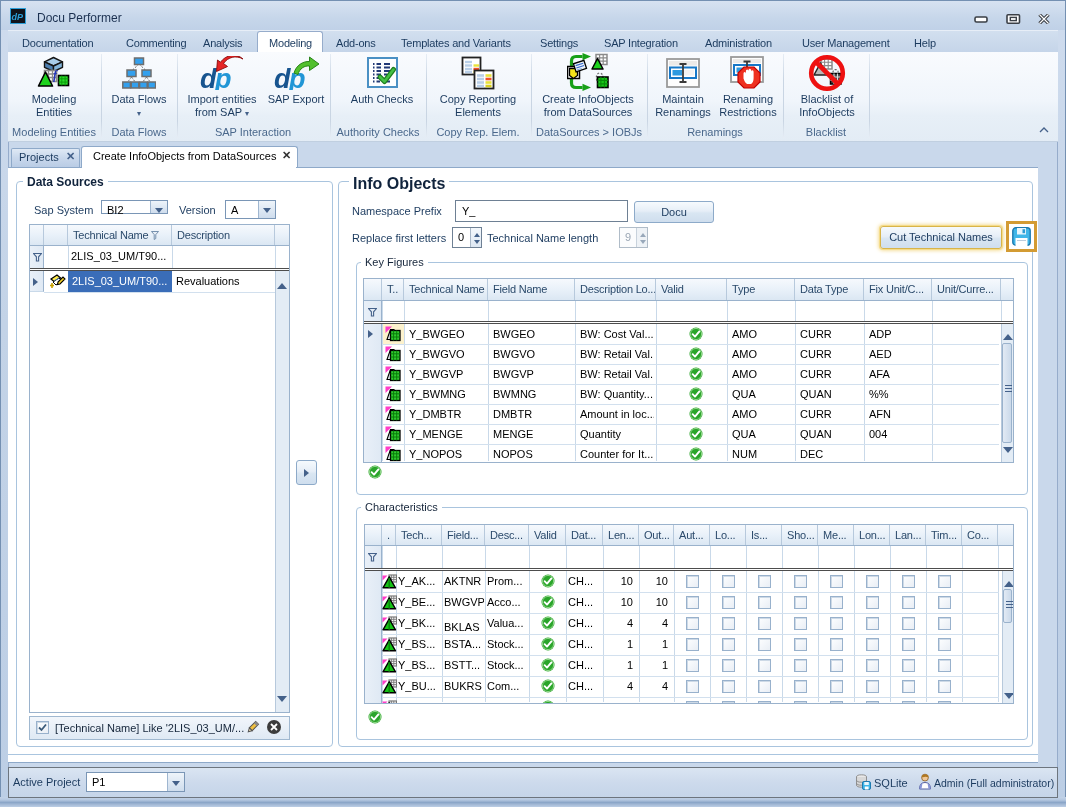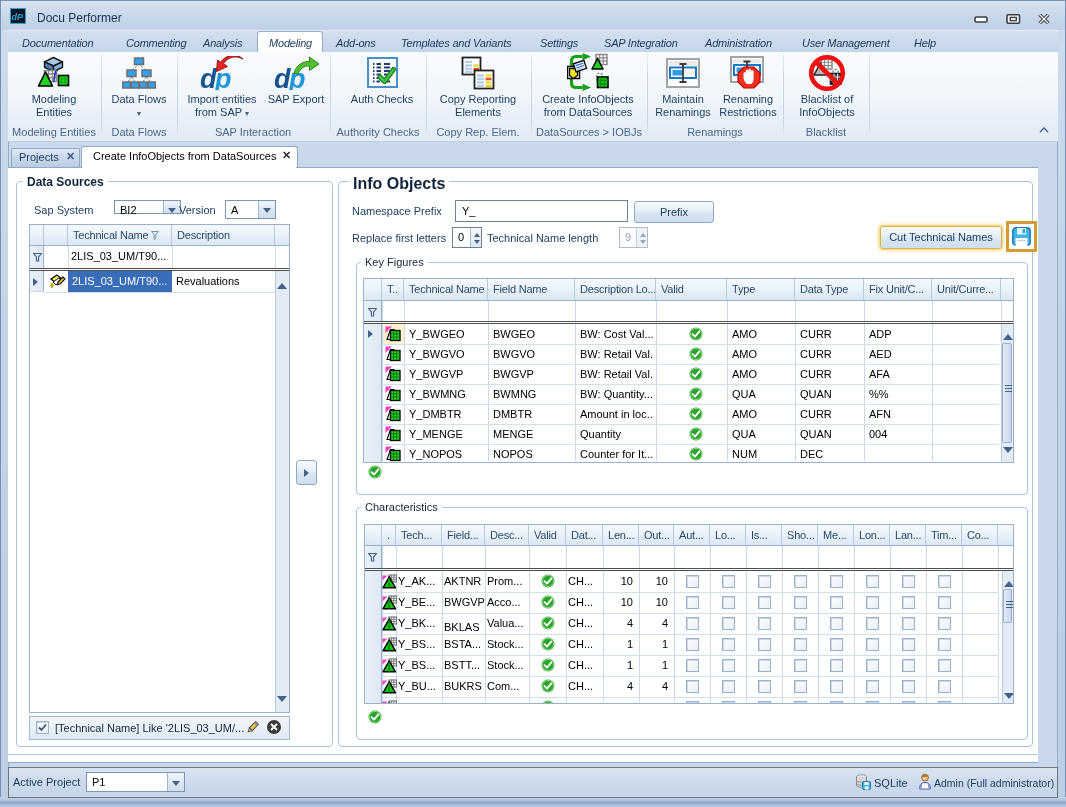--- a/index.html
+++ b/index.html
@@ -11,21 +11,21 @@
  background:linear-gradient(180deg,#d7e2f1 0%,#c6d6ea 60%,#c0d1e7 100%);}
 #inner{position:absolute;left:8px;top:30px;width:1050px;height:767px;border:1px solid #96accb;border-bottom:none;background:#c9d8eb;box-sizing:border-box;}
 #frame-b{position:absolute;left:0px;top:797px;width:1066px;height:10px;
  background:linear-gradient(180deg,#c3d3e7 0%,#b4c7e0 30%,#8ba6c8 55%,#a3b9d6 75%,#bccee5 100%);}
 
 #appicon{position:absolute;left:10px;top:8px;width:16px;height:16px;background:#10141c;border:1px solid #2d9fd8;box-sizing:border-box;}
 #apptitle{position:absolute;left:37px;top:11px;font-size:12px;color:#1b3050;}
 
 #menurow{position:absolute;left:8px;top:30px;width:1050px;height:22px;
  background:linear-gradient(180deg,#d2dfef 0%,#c5d5e9 100%);border-top:1px solid #e7eef7;box-sizing:border-box;}
-.mi{position:absolute;top:37px;font-size:11px;color:#1b3a5e;white-space:nowrap;letter-spacing:-0.2px;font-style:italic;}
+.mi{position:absolute;top:37px;font-size:11px;color:#1b3a5e;white-space:nowrap;letter-spacing:-0.2px;}
 #mtab{position:absolute;left:257px;top:31px;width:66px;height:21px;background:#fff;
  border:1px solid #96accb;border-bottom:none;border-radius:3px 3px 0 0;box-sizing:border-box;}
 
 #ribbon{position:absolute;left:8px;top:52px;width:1050px;height:90px;
  background:linear-gradient(180deg,#f9fbfe 0%,#f0f5fb 55%,#e7eff7 72%,#e3ecf5 100%);
  border-bottom:1px solid #c0cfe0;box-sizing:border-box;}
 .rsep{position:absolute;top:2px;width:1px;height:84px;background:linear-gradient(180deg,#e6edf5,#c9d5e3 30%,#c9d5e3 80%,#e6edf5);}
 .rlabel{position:absolute;font-size:11px;color:#1b3a5e;text-align:center;line-height:13px;white-space:nowrap;transform:translateX(-50%);}
 .rgroup{position:absolute;top:74px;font-size:11px;color:#4a688c;text-align:center;white-space:nowrap;transform:translateX(-50%);}
 
@@ -277,21 +277,21 @@
 <div class="abs" style="left:93px;top:150px;color:#000;font-size:11px">Create InfoObjects from DataSources</div>
 <div class="abs" style="left:282px;top:149px;color:#333;font-weight:bold;font-size:11px">✕</div>
 
 <div id="content"></div>
 <div class="abs" style="left:8px;top:754px;width:1030px;height:1px;background:#aac5df"></div>
 <div class="abs" style="left:82px;top:166px;width:214px;height:2px;background:#fff"></div>
 
 <div class="gbox" style="left:16px;top:181px;width:315px;height:564px"></div>
 <div class="glabel bold abs" style="left:23px;top:175px;font-size:12px">Data Sources</div>
 <div class="abs" style="left:34px;top:204px">Sap System</div>
-<div class="combo" style="left:114px;top:200px;width:67px;height:14px">
+<div class="combo" style="left:101px;top:200px;width:67px;height:14px">
     <div class="val">BI2</div>
     <div class="btn"></div>
     <div class="darr" style="right:4px;top:7px"></div>
   </div>
 <div class="abs" style="left:179px;top:204px">Version</div>
 <div class="combo" style="left:225px;top:200px;width:51px;height:19px">
     <div class="val">A</div>
     <div class="btn"></div>
     <div class="darr" style="right:4px;top:7px"></div>
   </div>
@@ -348,21 +348,21 @@
 <svg class="abs" style="left:266px;top:719px" width="16" height="16" viewBox="0 0 16 16">
  <circle cx="8" cy="8" r="7" fill="#3c3c3c"></circle>
  <path d="M5 5 L11 11 M11 5 L5 11" stroke="#fff" stroke-width="1.8"></path>
 </svg>
 <div class="gbox" style="left:338px;top:181px;width:693px;height:564px"></div>
 <div class="glabel bold abs" style="left:349px;top:175px;font-size:16px">Info Objects</div>
 <div class="abs" style="left:352px;top:205px">Namespace Prefix</div>
 <div class="abs" style="left:455px;top:200px;width:173px;height:22px;background:#fff;border:1px solid #6e8094;box-sizing:border-box">
     <span style="position:absolute;left:6px;top:4px;color:#000">Y_</span>
   </div>
-<div class="btn3d" style="left:634px;top:201px;width:80px;height:22px;padding-top:4px">Prefix</div>
+<div class="btn3d" style="left:634px;top:201px;width:80px;height:22px;padding-top:4px">Docu</div>
 <div class="abs" style="left:352px;top:232px">Replace first letters</div>
 <div class="abs" style="left:452px;top:227px;width:30px;height:21px;background:#fff;border:1px solid #6e8094;box-sizing:border-box">
 <span style="position:absolute;left:5px;top:3px;color:#000">0</span>
 <div style="position:absolute;right:0;top:0;bottom:0;width:10px;border-left:1px solid #aab8c8;background:linear-gradient(180deg,#f4f8fc,#dde7f2)">
 <div class="darr" style="right:1px;top:2px;border-width:3px;border-top-width:4px;transform:rotate(180deg);border-top-color:#44618a"></div>
 <div class="darr" style="right:1px;top:12px;border-width:3px;border-top-width:4px"></div>
     </div>
   </div>
 <div class="abs" style="left:487px;top:232px">Technical Name length</div>
 <div class="abs" style="left:619px;top:227px;width:29px;height:21px;background:#fbfcfd;border:1px solid #b0bcc8;box-sizing:border-box">

